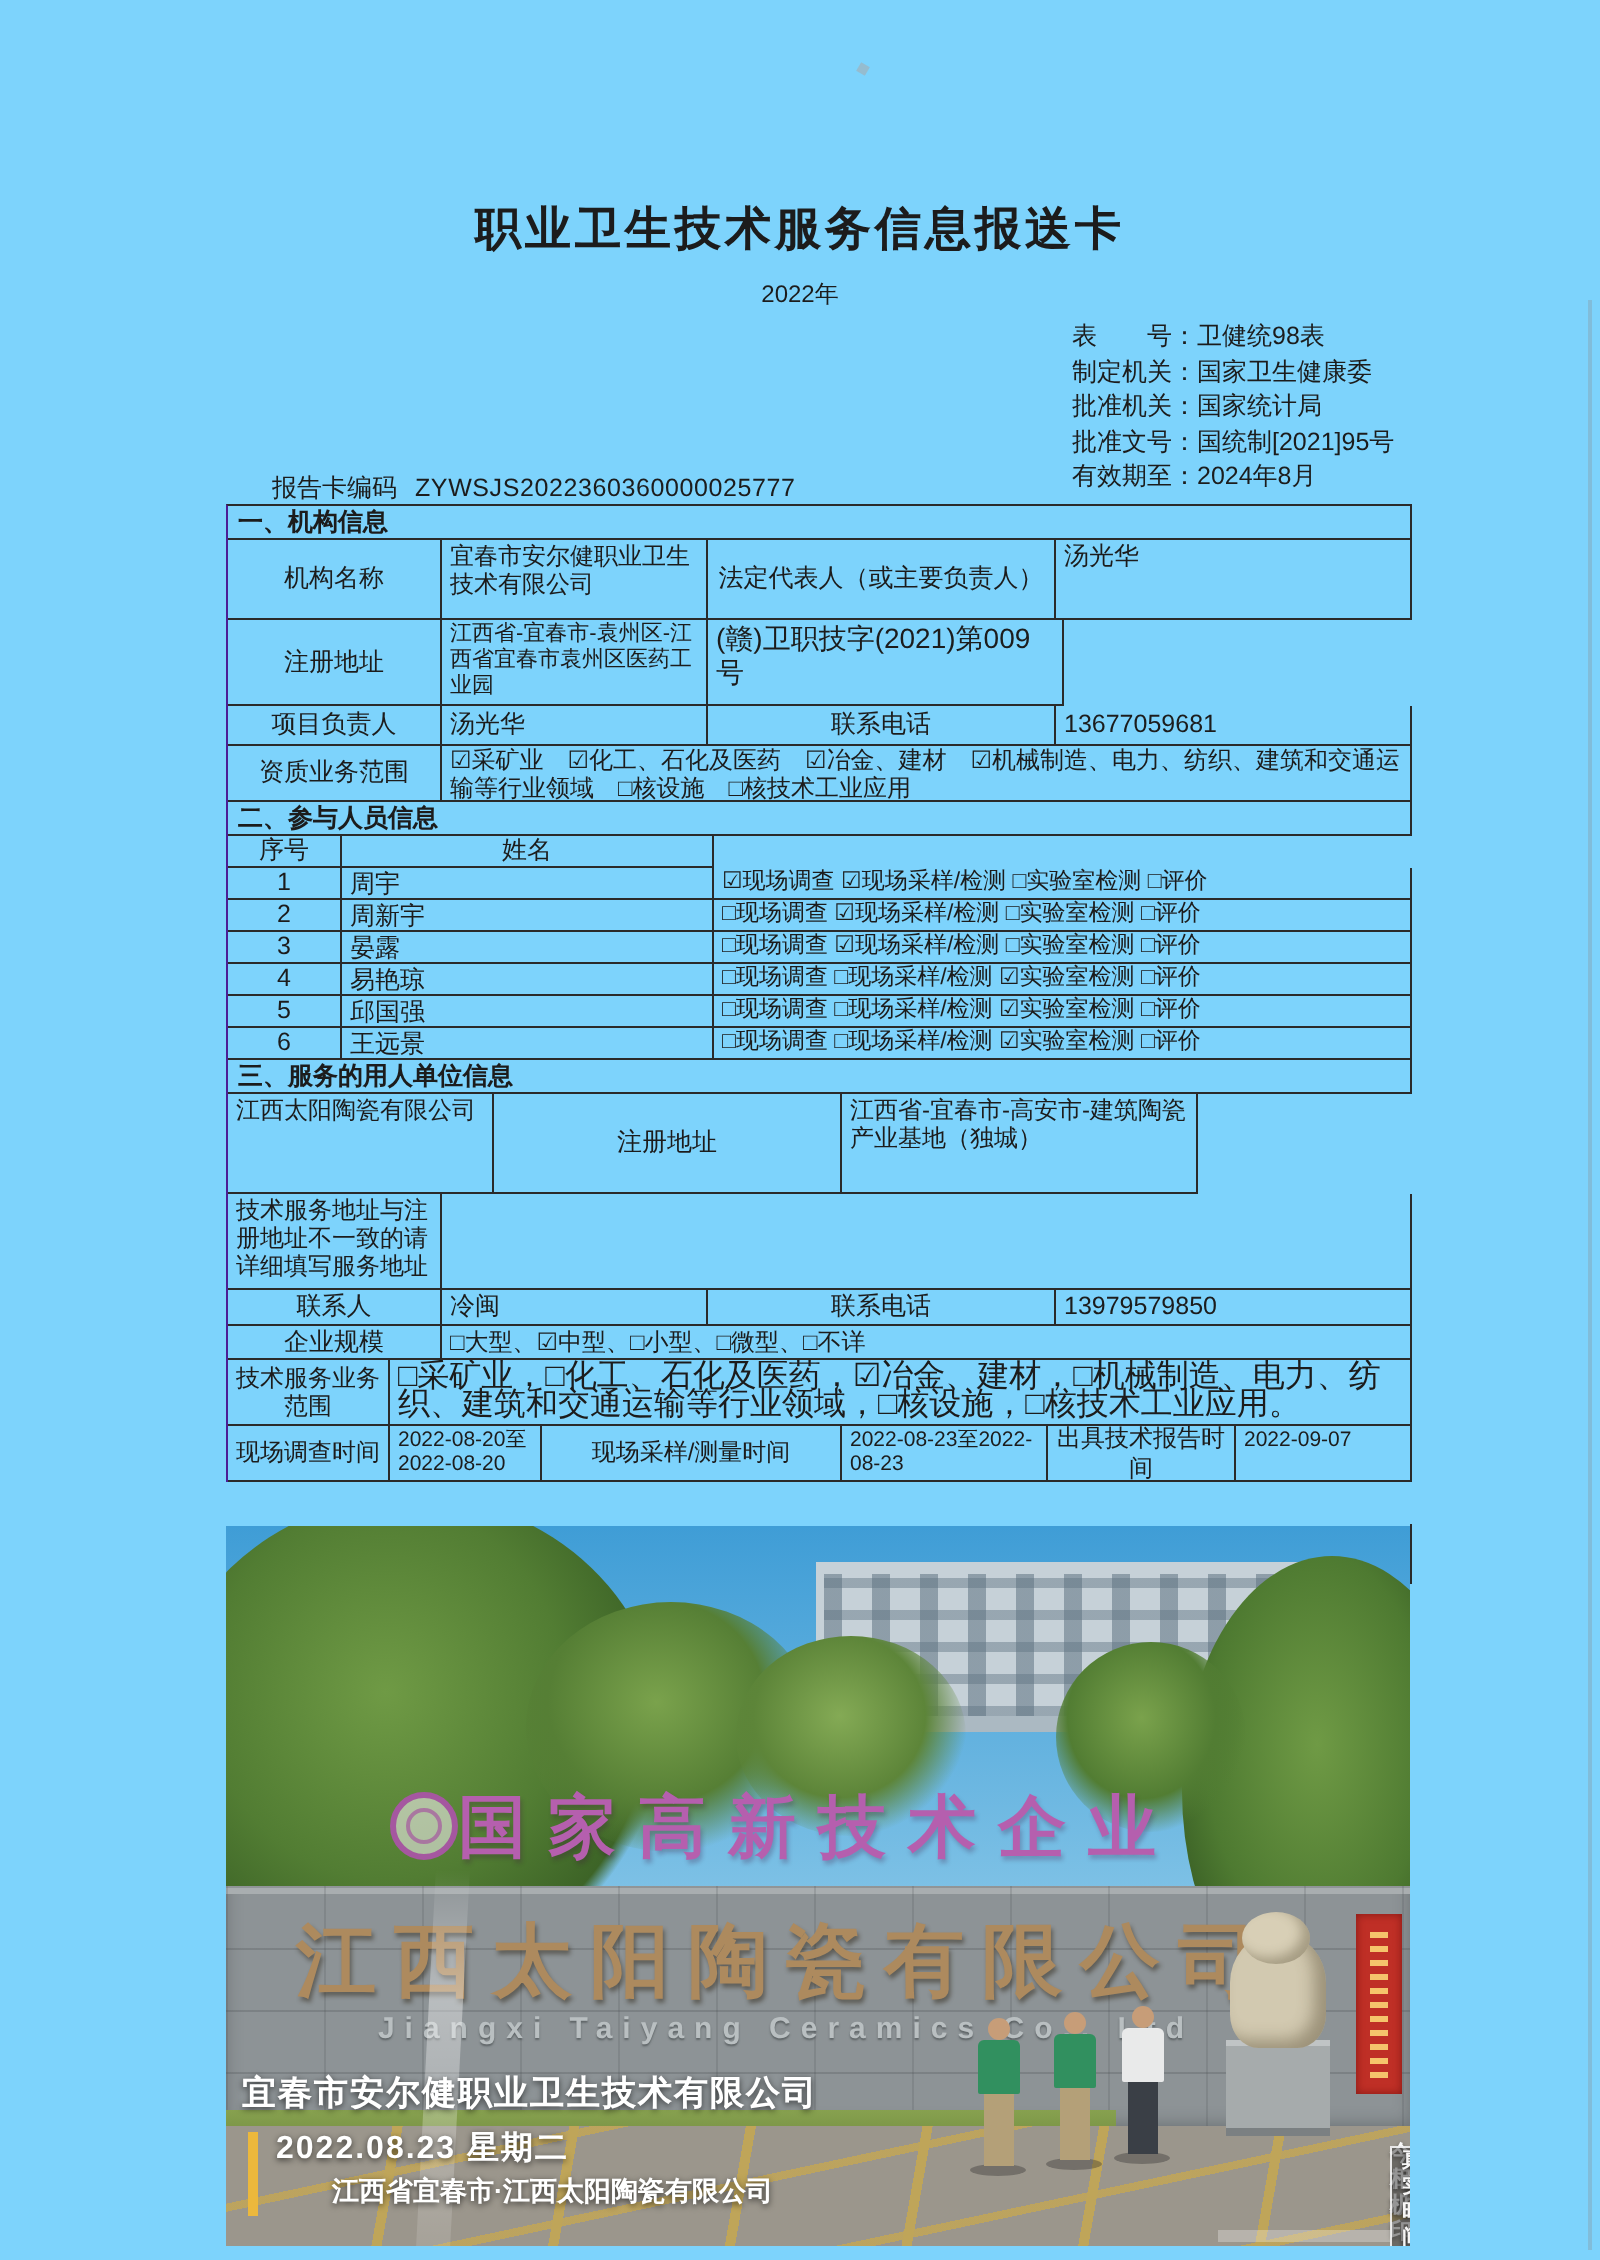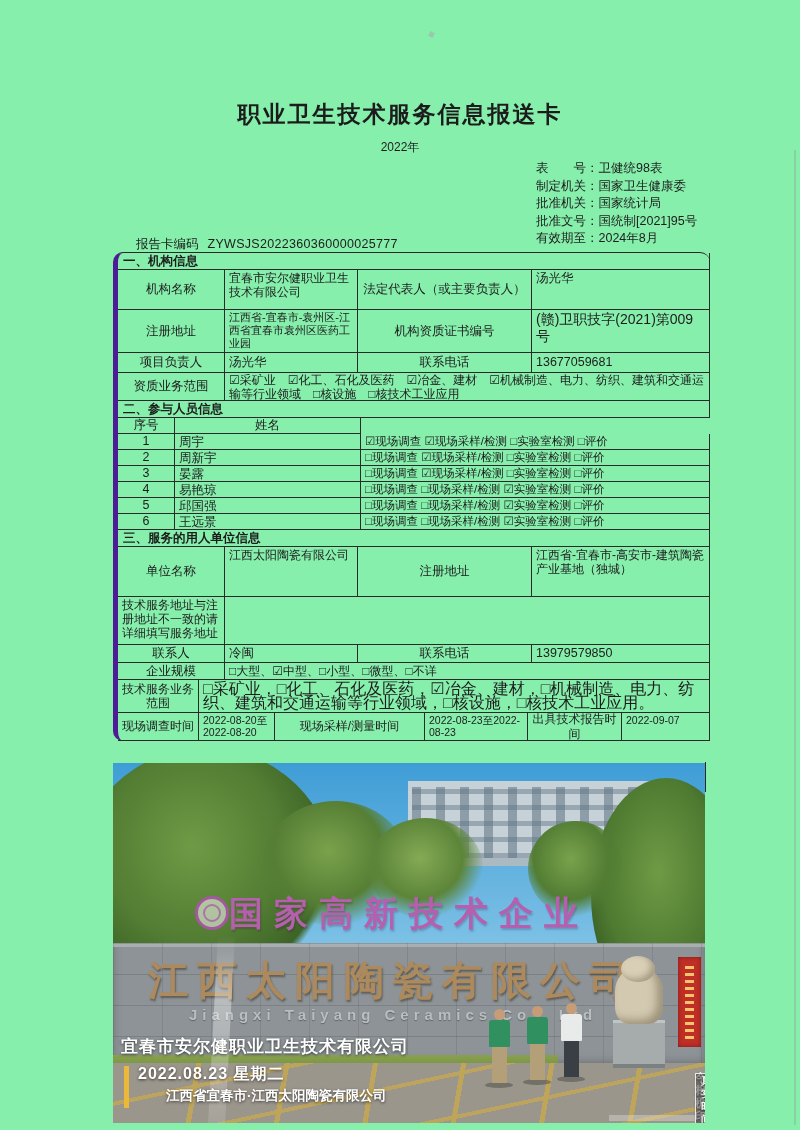--- a/index.html
+++ b/index.html
@@ -1,31 +1,31 @@
 <!DOCTYPE html>
 <html><head>
 <meta charset="utf-8">
 <style>
   html,body{margin:0;padding:0;background:#ffffff;}
-  .page{position:relative;width:800px;height:1130px;background:#86efac;
+  .page{position:relative;width:800px;height:1130px;background:#7dd3fc;
         font-family:"Liberation Sans",sans-serif;color:#1c1c1c;overflow:hidden;}
   
   .doc-title{position:absolute;top:99px;left:0;width:100%;text-align:center;
              font-size:23px;font-weight:bold;letter-spacing:2px;}
   .doc-year{position:absolute;top:139px;left:0;width:100%;text-align:center;font-size:12px;}
   .meta{position:absolute;left:536px;top:160px;font-size:12.5px;line-height:17.6px;}
   .meta-line{white-space:nowrap;}
   .card-code{position:absolute;left:136px;top:236px;font-size:12.5px;}
   .card-code .code{margin-left:9px;letter-spacing:.3px;}
   .artifact-dot{position:absolute;left:429px;top:32px;width:5px;height:5px;
                 background:#aaa;opacity:.55;transform:rotate(30deg);}
   .scan-edge{position:absolute;right:4px;top:150px;width:2px;height:975px;background:rgba(140,140,140,.30);}
   
   .tbl{position:absolute;left:113px;top:252px;width:592px;font-size:12.5px;
-       border-top:1px solid #2a2a2a;border-left:5px solid #4c1d95;line-height:1.18;border-radius:10px;}
+       border-top:1px solid #2a2a2a;border-left:1px solid #4c1d95;line-height:1.18;}
   .row{display:flex;}
   .c{box-sizing:border-box;border-right:1px solid #2a2a2a;border-bottom:1px solid #2a2a2a;
      padding:1px 4px;display:flex;overflow:hidden;word-wrap:break-word;}
   .lab{justify-content:center;align-items:center;text-align:center;}
   .val{align-items:flex-start;}
   .vmid{align-items:center;}
   .sec{box-sizing:border-box;border-right:1px solid #2a2a2a;border-bottom:1px solid #2a2a2a;
        font-weight:bold;padding:0 5px;display:flex;align-items:center;height:17px;}
   .h40{height:40px}.h43{height:43px}.h20{height:20px}.h28{height:28px}
   .h16{height:16px}.h17{height:17px}.h50{height:50px}.h48{height:48px}
@@ -144,21 +144,20 @@
     <div class="sec">一、机构信息</div>
     <div class="row h40">
       <div class="c w107 lab">机构名称</div>
       <div class="c w133 val xs" style="font-size:12px">宜春市安尔健职业卫生技术有限公司</div>
       <div class="c w174 lab">法定代表人（或主要负责人）</div>
       <div class="c w178 val">汤光华</div>
     </div>
     <div class="row h43">
       <div class="c w107 lab">注册地址</div>
       <div class="c w133 val" style="font-size:11px">江西省-宜春市-袁州区-江西省宜春市袁州区医药工业园</div>
-      <div class="c w174 lab">机构资质证书编号</div>
       <div class="c w178 val xs">(赣)卫职技字(2021)第009号</div>
     </div>
     <div class="row h20">
       <div class="c w107 lab">项目负责人</div>
       <div class="c w133 val vmid">汤光华</div>
       <div class="c w174 lab">联系电话</div>
       <div class="c w178 val vmid">13677059681</div>
     </div>
     <div class="row h28">
       <div class="c w107 lab">资质业务范围</div>
@@ -196,21 +195,20 @@
       <div class="c w349 val small">□现场调查 □现场采样/检测 ☑实验室检测 □评价</div>
     </div>
     <div class="row h16">
       <div class="c w57 lab">6</div>
       <div class="c w186 val">王远景</div>
       <div class="c w349 val small">□现场调查 □现场采样/检测 ☑实验室检测 □评价</div>
     </div>
 
     <div class="sec">三、服务的用人单位信息</div>
     <div class="row h50">
-      <div class="c w107 lab">单位名称</div>
       <div class="c w133 val" style="font-size:12px">江西太阳陶瓷有限公司</div>
       <div class="c w174 lab">注册地址</div>
       <div class="c w178 val" style="font-size:12px">江西省-宜春市-高安市-建筑陶瓷产业基地（独城）</div>
     </div>
     <div class="row h48">
       <div class="c w107 val" style="font-size:12px">技术服务地址与注册地址不一致的请详细填写服务地址</div>
       <div class="c w485 val"></div>
     </div>
     <div class="row h18">
       <div class="c w107 lab">联系人</div>

